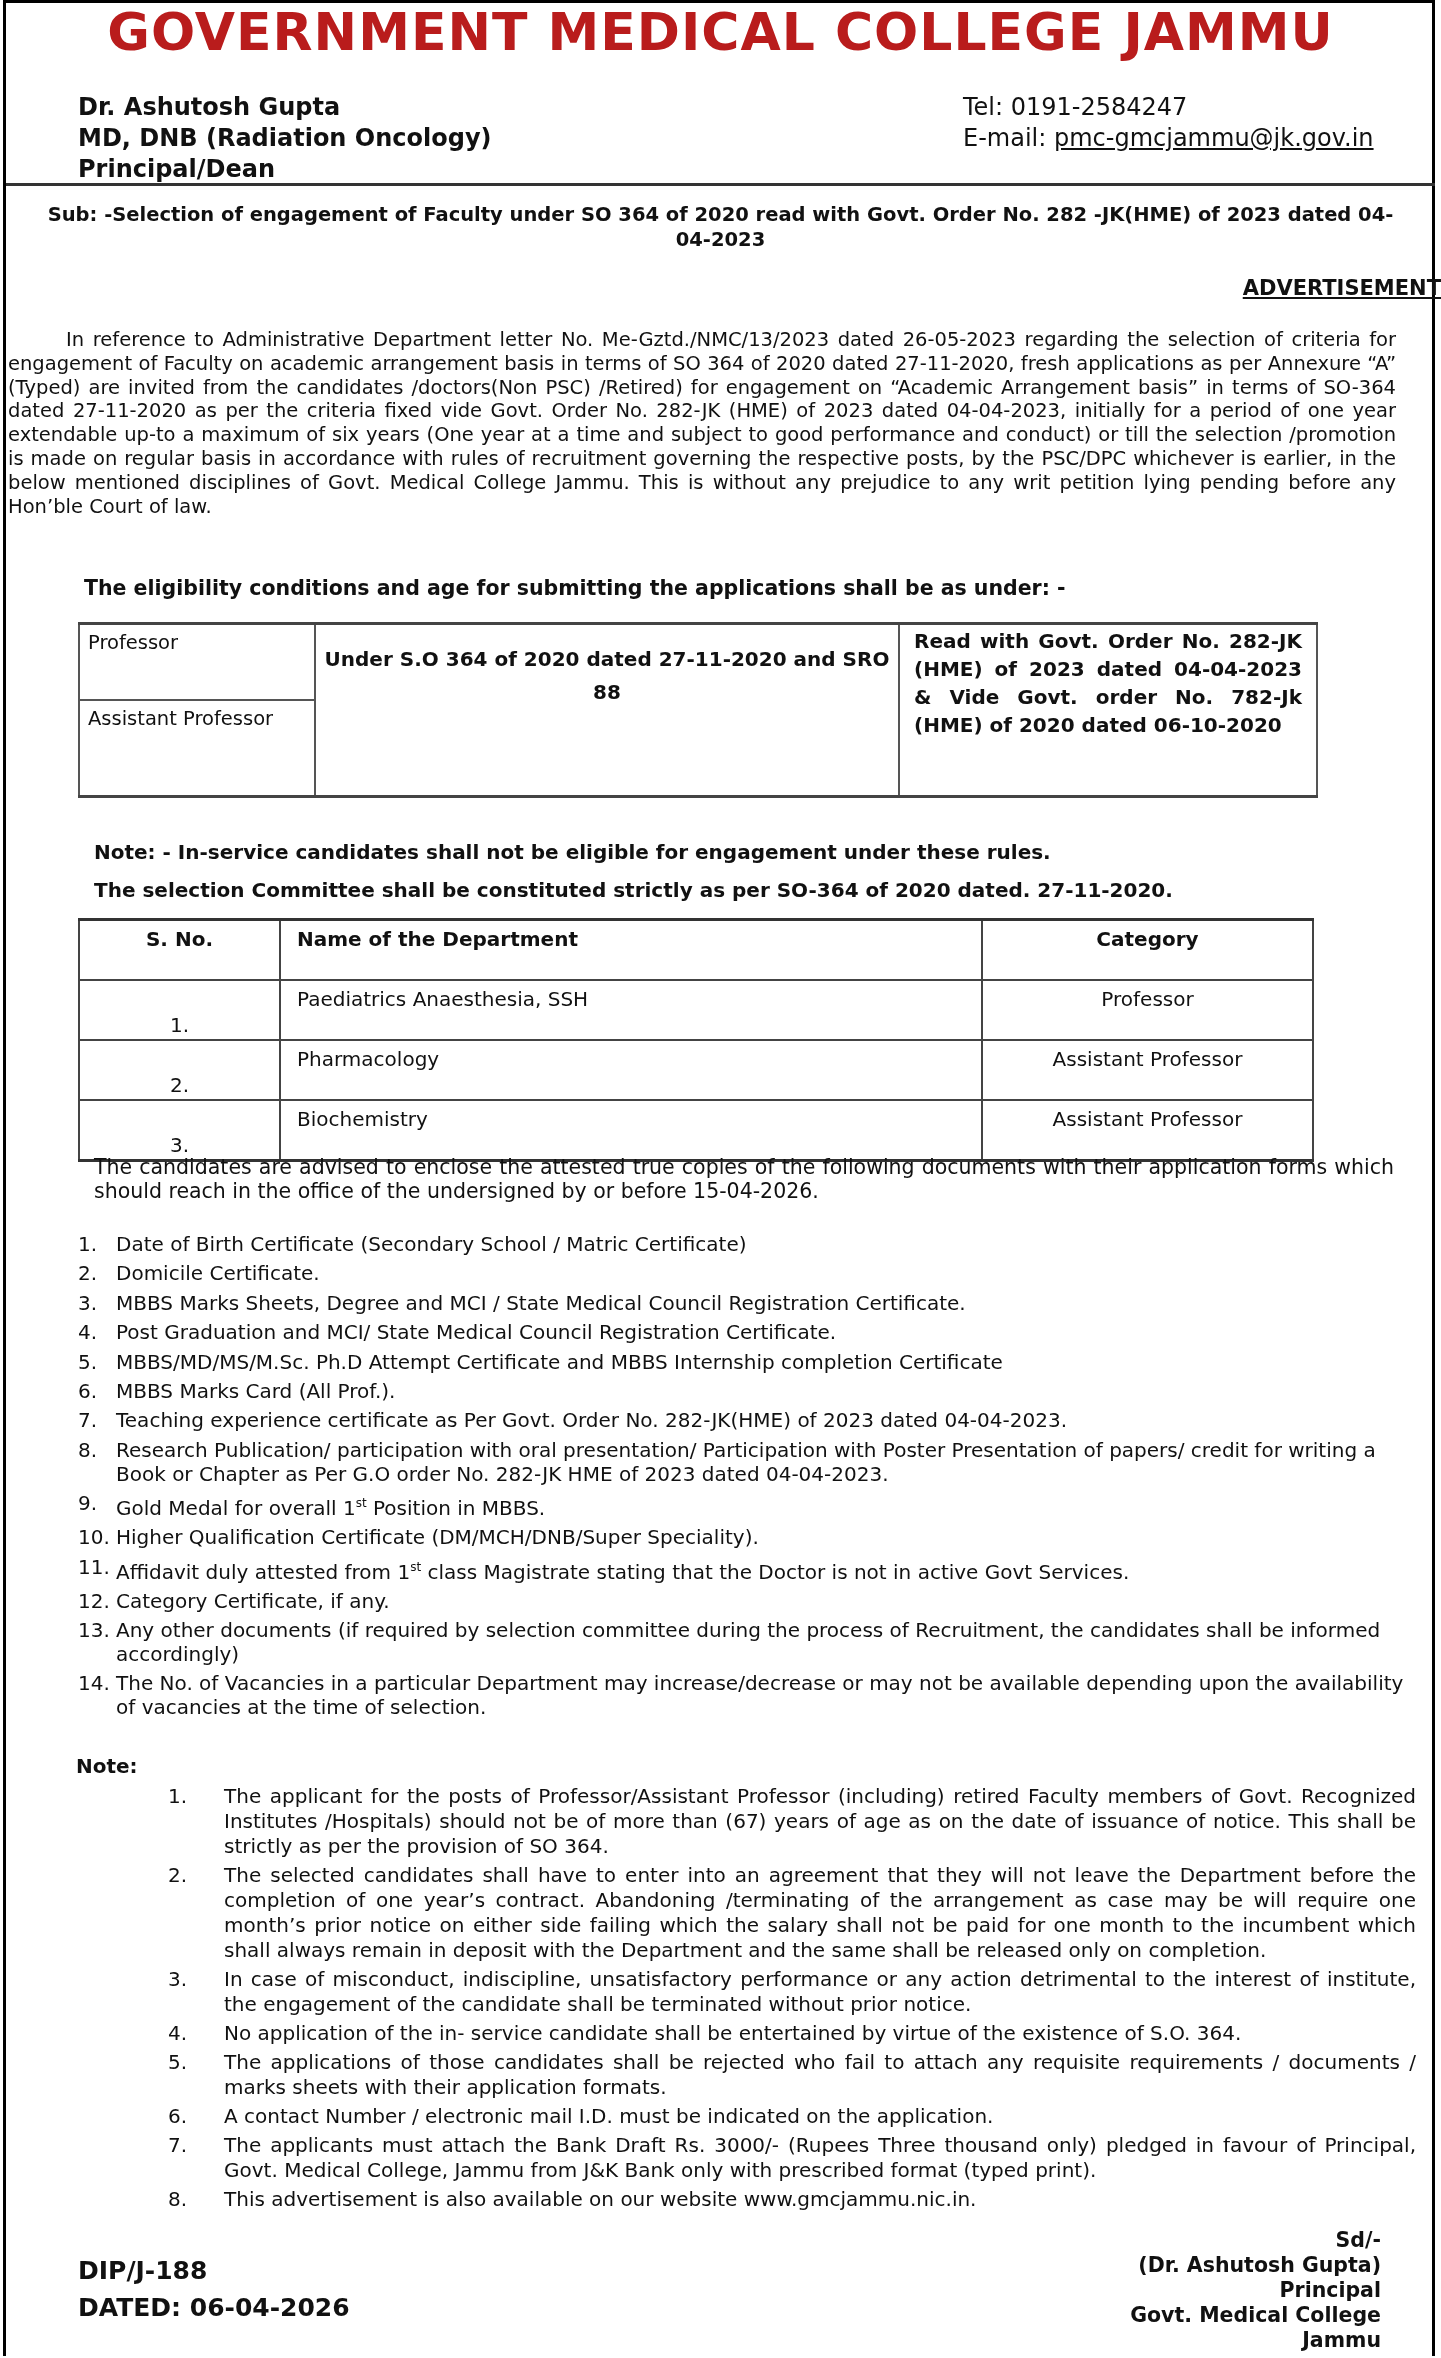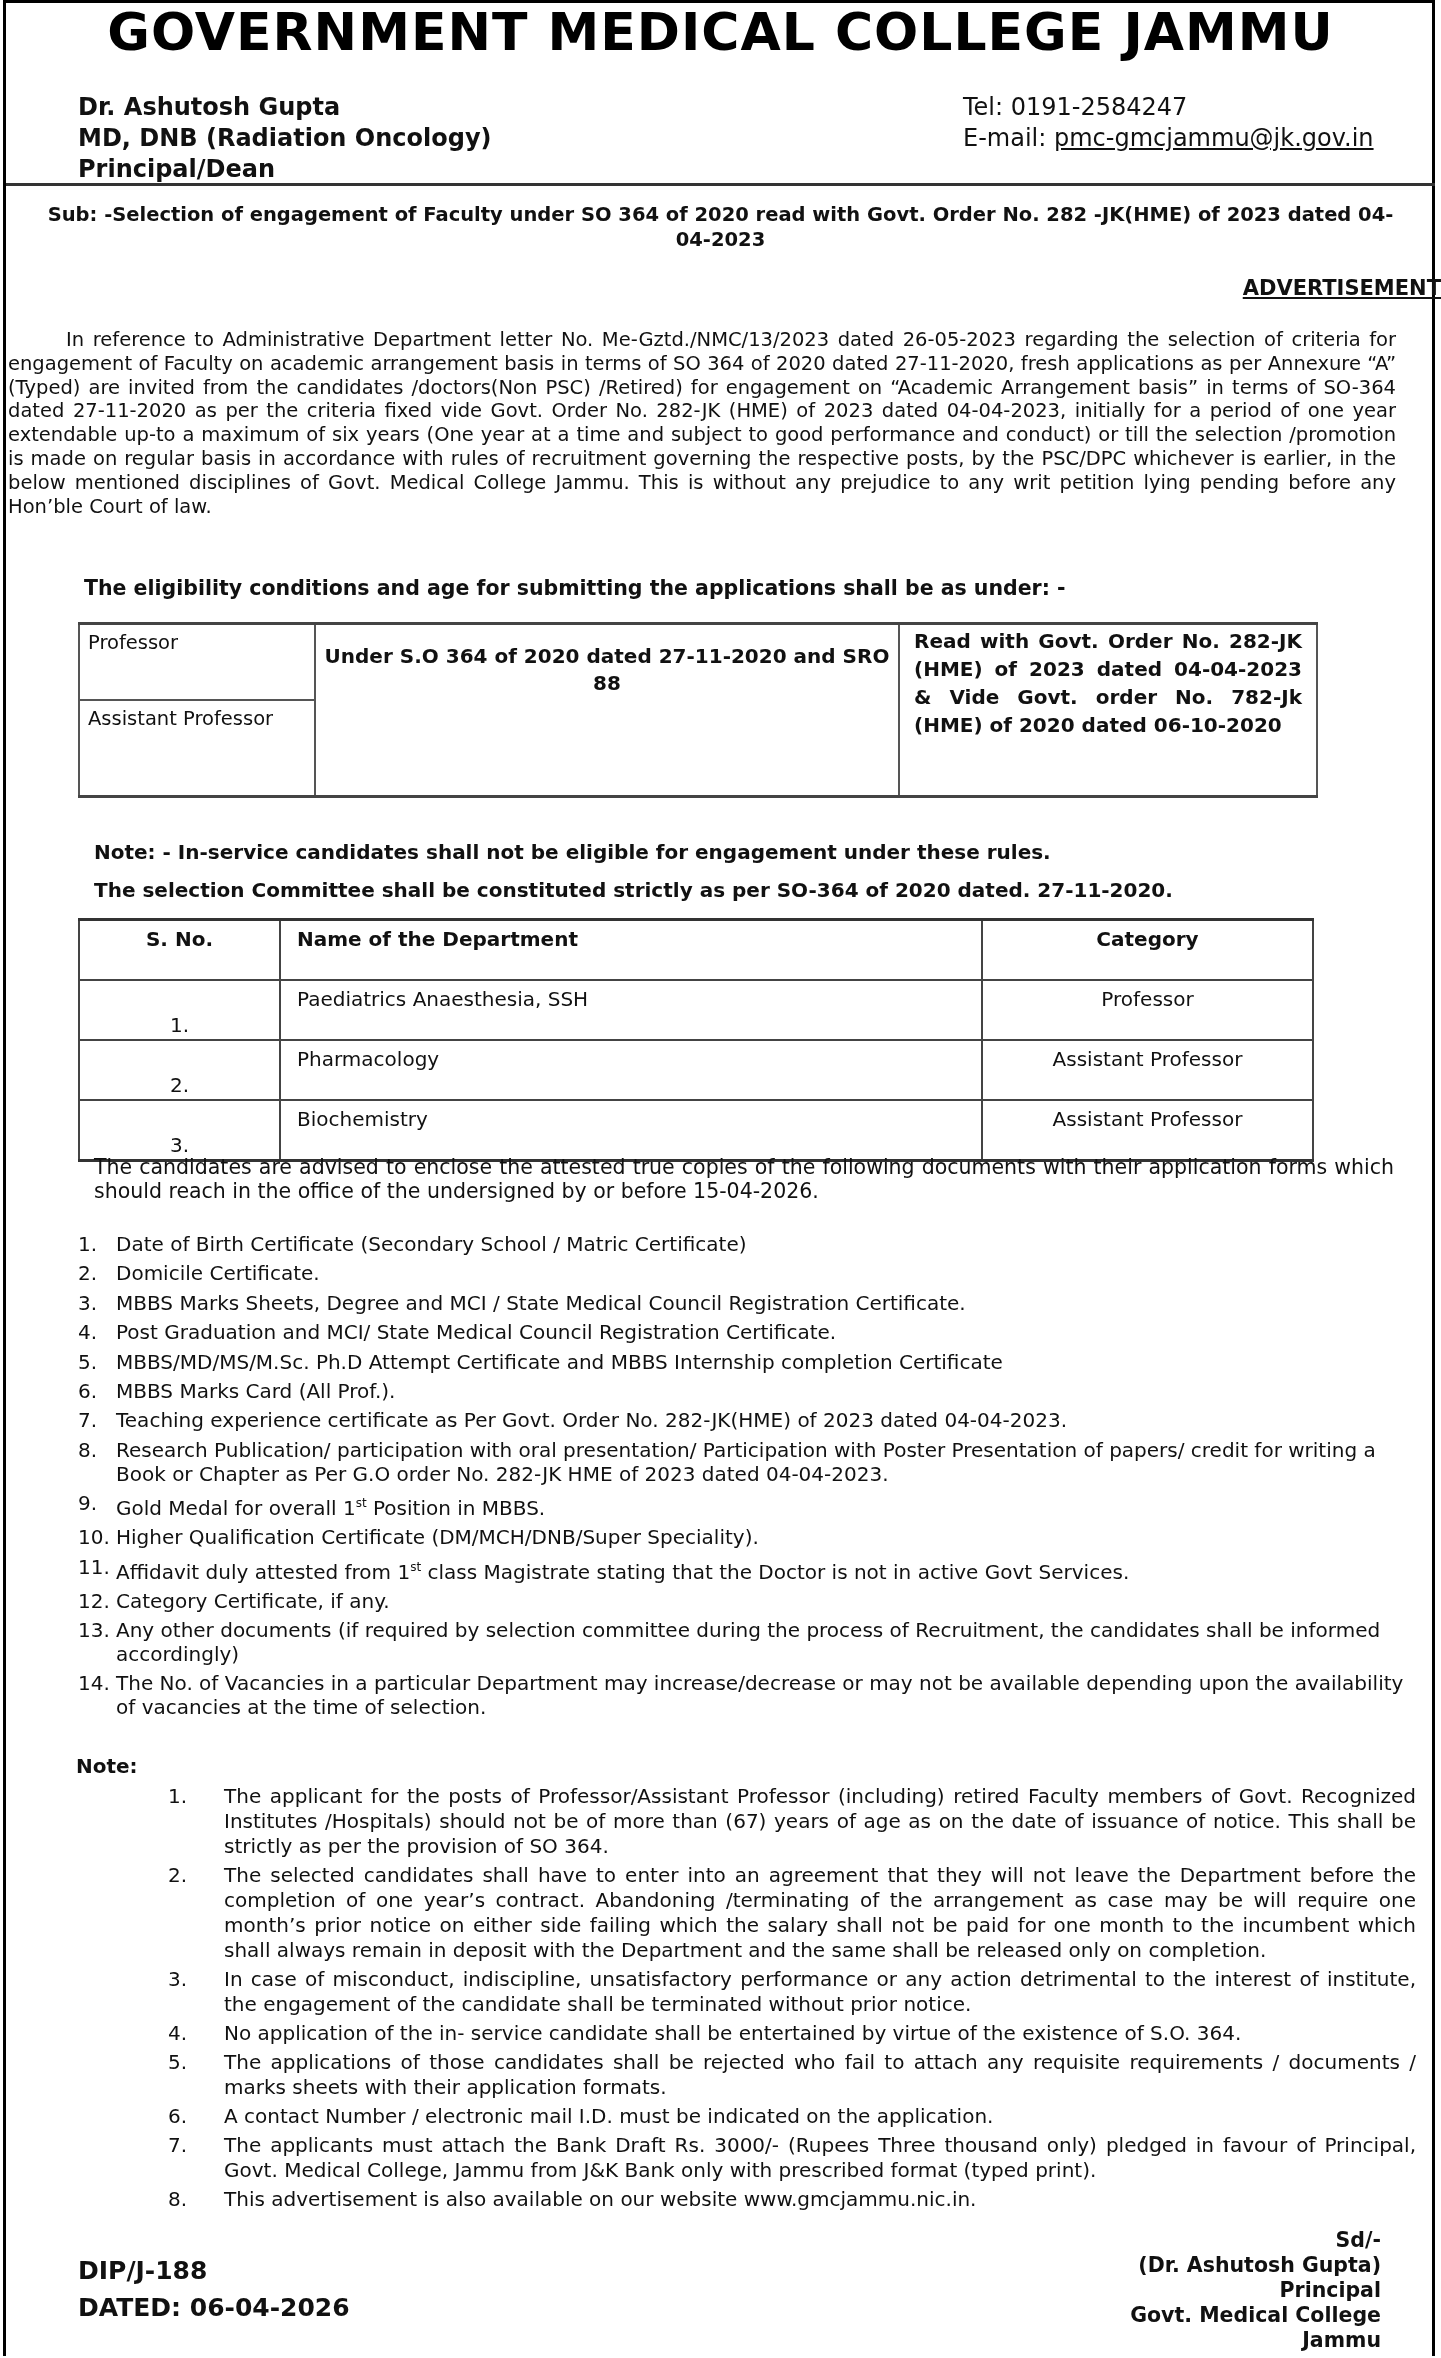--- a/index.html
+++ b/index.html
@@ -7,21 +7,21 @@
     width: 1441px; height: 2358px; overflow: hidden; position: relative;
     font-family: "DejaVu Sans", sans-serif; color: #111;
   }
   .frame {
     position: absolute; left: 3px; top: 0; width: 1432px; height: 2356px;
     border-left: 3px solid #000; border-right: 3px solid #000; border-top: 3px solid #000;
     box-sizing: border-box;
   }
   .title {
     position: absolute; left: 0; width: 1441px; top: 2px; text-align: center;
-    font-size: 52px; font-weight: bold; letter-spacing: 1px; color: #000000;
+    font-size: 52px; font-weight: bold; letter-spacing: 1px; color: #b91c1c;
   }
   .hdr-left { position: absolute; left: 78px; top: 92px; font-size: 24px; font-weight: bold; line-height: 31px; }
   .hdr-right { position: absolute; left: 963px; top: 92px; font-size: 24px; line-height: 31px; }
   .hdr-right .mail { text-decoration: underline; }
   .rule { position: absolute; left: 6px; width: 1429px; top: 183px; border-top: 3px solid #333; }
   .sub {
     position: absolute; left: 40px; width: 1361px; top: 202px; text-align: center;
     font-size: 19.5px; font-weight: bold; line-height: 25px;
   }
   .adv {
@@ -30,21 +30,21 @@
   }
   .para {
     position: absolute; left: 8px; width: 1388px; top: 328px;
     font-size: 19.5px; line-height: 23.8px; text-align: justify; text-indent: 58px;
   }
   .elig-h { position: absolute; left: 84px; top: 576px; font-size: 20.5px; font-weight: bold; }
   table { border-collapse: collapse; position: absolute; }
   .t1 { left: 78px; top: 622px; width: 1240px; border-top: 3px solid #444; border-bottom: 3px solid #444; }
   .t1 td { border: 2px solid #555; vertical-align: top; font-size: 20px; padding: 6px 8px; }
   .t1 .c1 { width: 218px; font-size: 19.5px; }
-  .t1 .c2 { width: 566px; text-align: center; font-weight: bold; padding-top: 18px; line-height: 27px; }
+  .t1 .c2 { width: 566px; text-align: center; font-weight: bold; padding-top: 18px; line-height: 33px; }
   .t1 .c3 { font-weight: bold; line-height: 28px; text-align: justify; padding: 2px 14px; }
   .note1 { position: absolute; left: 94px; top: 840px; font-size: 20px; font-weight: bold; }
   .note2 { position: absolute; left: 94px; top: 878px; font-size: 20px; font-weight: bold; }
   .t2 { left: 78px; top: 918px; width: 1236px; border-top: 3px solid #333; border-bottom: 3px solid #333; }
   .t2 td, .t2 th { border: 2px solid #444; font-size: 20px; height: 46px; vertical-align: top; padding: 6px 6px; font-weight: normal; }
   .t2 th { font-weight: bold; }
   .t2 .sn { width: 187px; text-align: center; margin-top: 32px; }
   .t2 td.sn { vertical-align: bottom; padding-bottom: 2px; }
   .t2 .dep { width: 678px; text-align: left; padding-left: 16px; }
   .t2 .cat { text-align: center; }

